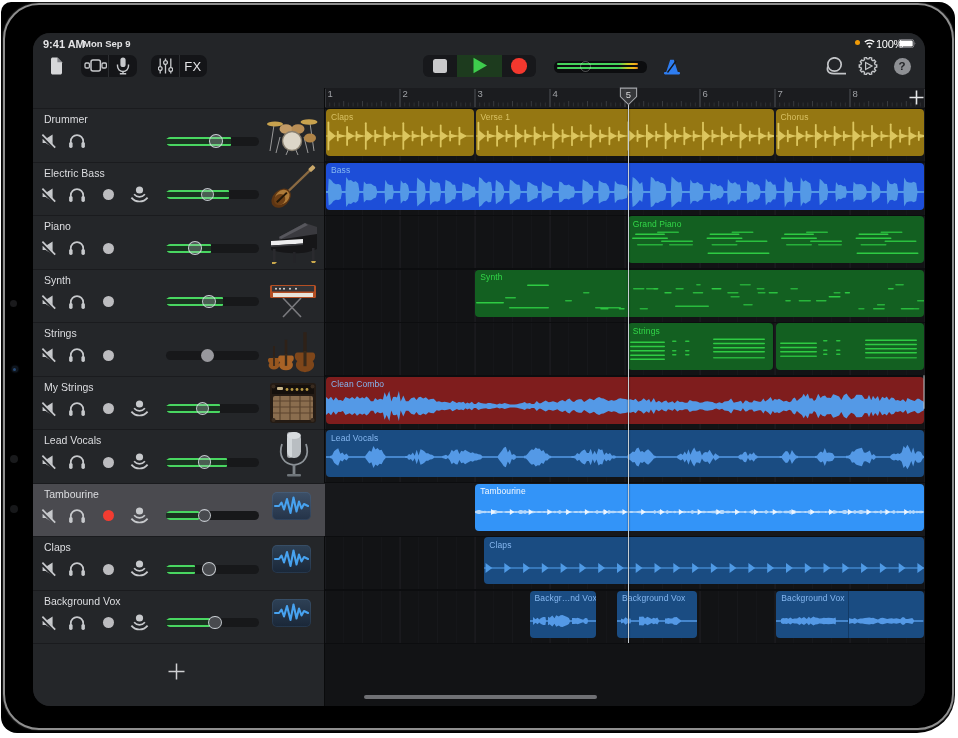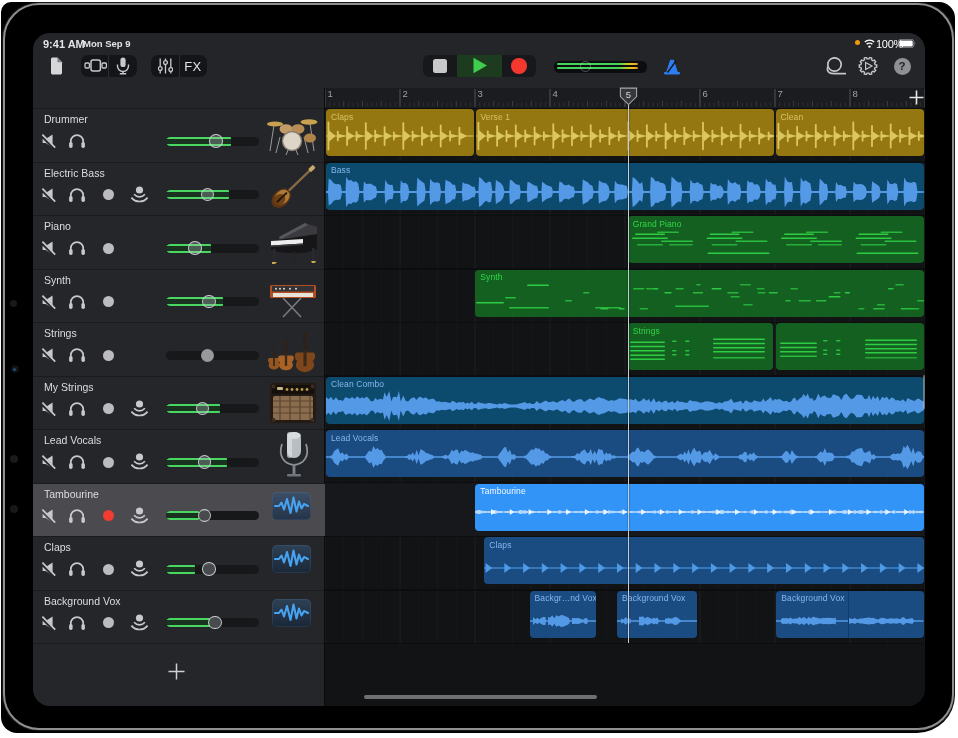--- a/index.html
+++ b/index.html
@@ -758,23 +758,23 @@
           <polygon points="105.7,24.9 112.1,26.4 112.1,27.6 105.7,29.1" fill="#dcc65f"></polygon>
           <rect x="113.8" y="14.4" width="1.8" height="25.2" rx="0.9" fill="#dcc65f"></rect>
           <polygon points="115.0,21.7 121.4,26.4 121.4,27.6 115.0,32.3" fill="#dcc65f"></polygon>
           <rect x="123.2" y="20.3" width="1.8" height="13.4" rx="0.9" fill="#dcc65f"></rect>
           <polygon points="124.4,24.2 130.8,26.4 130.8,27.6 124.4,29.8" fill="#dcc65f"></polygon>
           <rect x="132.5" y="17.7" width="1.8" height="18.6" rx="0.9" fill="#dcc65f"></rect>
           <polygon points="133.7,23.1 140.1,26.4 140.1,27.6 133.7,30.9" fill="#dcc65f"></polygon>
           <rect x="141.9" y="21.9" width="1.8" height="10.1" rx="0.9" fill="#dcc65f"></rect>
           <polygon points="143.1,24.9 149.5,26.4 149.5,27.6 143.1,29.1" fill="#dcc65f"></polygon>
         </svg>
-        <div class="lbl" style="left:5px;top:2.5px;color:#d8c163">Clean</div>
-      </div>
-<div class="abs" style="left:293.0px;top:129.5px;width:598.0px;height:47.0px;background:#0c4a6e;border-radius:4px;overflow:hidden">
+        <div class="lbl" style="left:5px;top:2.5px;color:#d8c163">Chorus</div>
+      </div>
+<div class="abs" style="left:293.0px;top:129.5px;width:598.0px;height:47.0px;background:#1d4ed8;border-radius:4px;overflow:hidden">
         <svg width="598.0" height="47.0" viewBox="0 0 598.0 47.0" style="position:absolute;left:0;top:0">
           <path d="M0,28.1 L2.0,28.1 L2.7,15.6 L5.1,17.1 L7.5,19.9 L9.9,21.2 L12.3,21.1 L14.7,22.0 L15.9,28.1 L19.5,28.1 L20.2,13.9 L22.6,17.5 L25.0,17.1 L27.4,19.0 L29.8,18.2 L32.2,20.6 L33.4,28.1 L37.2,28.1 L37.9,18.4 L40.3,21.1 L42.7,20.8 L45.1,20.7 L47.5,22.6 L49.9,23.6 L51.1,28.1 L58.6,28.1 L59.3,16.7 L61.7,21.0 L64.1,21.9 L66.5,21.7 L67.7,28.1 L74.1,28.1 L74.8,17.3 L77.2,20.3 L79.6,19.8 L82.0,22.3 L83.2,28.1 L90.6,28.1 L91.3,14.4 L93.7,16.9 L96.1,18.7 L98.5,20.6 L99.7,28.1 L103.5,28.1 L104.2,15.8 L106.6,18.8 L109.0,19.7 L111.4,19.2 L113.8,20.6 L115.0,28.1 L118.8,28.1 L119.5,16.7 L121.9,17.9 L124.3,19.1 L126.7,21.7 L129.1,21.7 L130.3,28.1 L135.9,28.1 L136.6,19.0 L139.0,20.8 L141.4,20.8 L143.8,22.1 L146.2,23.8 L148.6,23.7 L149.8,28.1 L152.4,28.1 L153.1,14.0 L155.5,15.4 L157.9,18.5 L160.3,20.2 L162.7,18.4 L165.1,19.2 L166.3,28.1 L169.2,28.1 L169.9,16.8 L172.3,18.8 L174.7,20.1 L177.1,23.0 L178.3,28.1 L183.2,28.1 L183.9,16.4 L186.3,17.7 L188.7,20.2 L191.1,21.7 L193.5,21.8 L194.7,28.1 L200.8,28.1 L201.5,18.7 L203.9,19.4 L206.3,21.2 L208.7,22.5 L211.1,23.1 L212.3,28.1 L215.4,28.1 L216.1,18.5 L218.5,20.4 L220.9,22.2 L223.3,22.9 L225.7,24.0 L226.9,28.1 L232.6,28.1 L233.3,18.5 L235.7,19.3 L238.1,22.1 L240.5,22.2 L242.9,21.6 L245.3,23.2 L247.7,23.8 L248.9,28.1 L256.1,28.1 L256.8,16.3 L259.2,17.9 L261.6,18.9 L264.0,21.7 L266.4,22.8 L267.6,28.1 L272.2,28.1 L272.9,17.2 L275.3,18.9 L277.7,20.1 L280.1,20.2 L282.5,23.3 L283.7,28.1 L288.2,28.1 L288.9,17.8 L291.3,20.7 L293.7,21.5 L296.1,21.4 L298.5,22.2 L300.9,23.1 L302.1,28.1 L305.9,28.1 L306.6,14.0 L309.0,15.6 L311.4,18.0 L313.8,20.9 L316.2,19.1 L317.4,28.1 L324.1,28.1 L324.8,13.7 L327.2,15.0 L329.6,18.6 L332.0,18.1 L334.4,19.8 L336.8,19.9 L339.2,21.7 L340.4,28.1 L344.8,28.1 L345.5,13.6 L347.9,15.6 L350.3,18.1 L352.7,19.4 L355.1,18.9 L356.3,28.1 L363.7,28.1 L364.4,16.4 L366.8,20.0 L369.2,20.2 L371.6,18.9 L374.0,20.9 L376.4,21.8 L377.6,28.1 L383.9,28.1 L384.6,19.6 L387.0,21.4 L389.4,21.1 L391.8,23.3 L394.2,22.2 L396.6,24.5 L397.8,28.1 L401.2,28.1 L401.9,16.1 L404.3,19.5 L406.7,20.6 L409.1,19.0 L411.5,21.6 L413.9,21.5 L415.1,28.1 L420.7,28.1 L421.4,17.3 L423.8,19.4 L426.2,18.9 L428.6,21.8 L431.0,21.1 L433.4,23.0 L434.6,28.1 L439.1,28.1 L439.8,15.6 L442.2,19.1 L444.6,18.6 L447.0,21.7 L449.4,21.6 L450.6,28.1 L458.1,28.1 L458.8,13.5 L461.2,18.3 L463.6,19.5 L466.0,18.9 L467.2,28.1 L474.1,28.1 L474.8,14.3 L477.2,18.7 L479.6,17.2 L482.0,18.9 L484.4,20.4 L485.6,28.1 L493.0,28.1 L493.7,15.7 L496.1,17.7 L498.5,20.8 L500.9,21.1 L502.1,28.1 L509.3,28.1 L510.0,19.1 L512.4,22.2 L514.8,21.8 L517.2,23.2 L519.6,23.2 L520.8,28.1 L526.9,28.1 L527.6,18.7 L530.0,21.3 L532.4,21.3 L534.8,20.9 L537.2,21.8 L539.6,24.0 L540.8,28.1 L545.4,28.1 L546.1,18.2 L548.5,19.9 L550.9,21.5 L553.3,23.4 L554.5,28.1 L560.7,28.1 L561.4,16.4 L563.8,20.7 L566.2,21.3 L568.6,19.9 L571.0,20.9 L572.2,28.1 L577.5,28.1 L578.2,14.6 L580.6,18.7 L583.0,19.6 L585.4,19.7 L587.8,18.7 L590.2,20.0 L591.4,28.1 L598.0,28.2 L598.0,29.8 L591.4,29.9 L590.2,38.0 L587.8,39.3 L585.4,38.3 L583.0,38.4 L580.6,39.3 L578.2,43.4 L577.5,29.9 L572.2,29.9 L571.0,37.1 L568.6,38.1 L566.2,36.7 L563.8,37.3 L561.4,41.6 L560.7,29.9 L554.5,29.9 L553.3,34.6 L550.9,36.5 L548.5,38.1 L546.1,39.8 L545.4,29.9 L540.8,29.9 L539.6,34.0 L537.2,36.2 L534.8,37.1 L532.4,36.7 L530.0,36.7 L527.6,39.3 L526.9,29.9 L520.8,29.9 L519.6,34.8 L517.2,34.8 L514.8,36.2 L512.4,35.8 L510.0,38.9 L509.3,29.9 L502.1,29.9 L500.9,36.9 L498.5,37.2 L496.1,40.3 L493.7,42.3 L493.0,29.9 L485.6,29.9 L484.4,37.6 L482.0,39.1 L479.6,40.8 L477.2,39.3 L474.8,43.7 L474.1,29.9 L467.2,29.9 L466.0,39.1 L463.6,38.5 L461.2,39.7 L458.8,44.5 L458.1,29.9 L450.6,29.9 L449.4,36.4 L447.0,36.3 L444.6,39.4 L442.2,38.9 L439.8,42.4 L439.1,29.9 L434.6,29.9 L433.4,35.0 L431.0,36.9 L428.6,36.2 L426.2,39.1 L423.8,38.6 L421.4,40.7 L420.7,29.9 L415.1,29.9 L413.9,36.5 L411.5,36.4 L409.1,39.0 L406.7,37.4 L404.3,38.5 L401.9,41.9 L401.2,29.9 L397.8,29.9 L396.6,33.5 L394.2,35.8 L391.8,34.7 L389.4,36.9 L387.0,36.6 L384.6,38.4 L383.9,29.9 L377.6,29.9 L376.4,36.2 L374.0,37.1 L371.6,39.1 L369.2,37.8 L366.8,38.0 L364.4,41.6 L363.7,29.9 L356.3,29.9 L355.1,39.1 L352.7,38.6 L350.3,39.9 L347.9,42.4 L345.5,44.4 L344.8,29.9 L340.4,29.9 L339.2,36.3 L336.8,38.1 L334.4,38.2 L332.0,39.9 L329.6,39.4 L327.2,43.0 L324.8,44.3 L324.1,29.9 L317.4,29.9 L316.2,38.9 L313.8,37.1 L311.4,40.0 L309.0,42.4 L306.6,44.0 L305.9,29.9 L302.1,29.9 L300.9,34.9 L298.5,35.8 L296.1,36.6 L293.7,36.5 L291.3,37.3 L288.9,40.2 L288.2,29.9 L283.7,29.9 L282.5,34.7 L280.1,37.8 L277.7,37.9 L275.3,39.1 L272.9,40.8 L272.2,29.9 L267.6,29.9 L266.4,35.2 L264.0,36.3 L261.6,39.1 L259.2,40.1 L256.8,41.7 L256.1,29.9 L248.9,29.9 L247.7,34.2 L245.3,34.8 L242.9,36.4 L240.5,35.8 L238.1,35.9 L235.7,38.7 L233.3,39.5 L232.6,29.9 L226.9,29.9 L225.7,34.0 L223.3,35.1 L220.9,35.8 L218.5,37.6 L216.1,39.5 L215.4,29.9 L212.3,29.9 L211.1,34.9 L208.7,35.5 L206.3,36.8 L203.9,38.6 L201.5,39.3 L200.8,29.9 L194.7,29.9 L193.5,36.2 L191.1,36.3 L188.7,37.8 L186.3,40.3 L183.9,41.6 L183.2,29.9 L178.3,29.9 L177.1,35.0 L174.7,37.9 L172.3,39.2 L169.9,41.2 L169.2,29.9 L166.3,29.9 L165.1,38.8 L162.7,39.6 L160.3,37.8 L157.9,39.5 L155.5,42.6 L153.1,44.0 L152.4,29.9 L149.8,29.9 L148.6,34.3 L146.2,34.2 L143.8,35.9 L141.4,37.2 L139.0,37.2 L136.6,39.0 L135.9,29.9 L130.3,29.9 L129.1,36.3 L126.7,36.3 L124.3,38.9 L121.9,40.1 L119.5,41.3 L118.8,29.9 L115.0,29.9 L113.8,37.4 L111.4,38.8 L109.0,38.3 L106.6,39.2 L104.2,42.2 L103.5,29.9 L99.7,29.9 L98.5,37.4 L96.1,39.3 L93.7,41.1 L91.3,43.6 L90.6,29.9 L83.2,29.9 L82.0,35.7 L79.6,38.2 L77.2,37.7 L74.8,40.7 L74.1,29.9 L67.7,29.9 L66.5,36.3 L64.1,36.1 L61.7,37.0 L59.3,41.3 L58.6,29.9 L51.1,29.9 L49.9,34.4 L47.5,35.4 L45.1,37.3 L42.7,37.2 L40.3,36.9 L37.9,39.6 L37.2,29.9 L33.4,29.9 L32.2,37.4 L29.8,39.8 L27.4,39.0 L25.0,40.9 L22.6,40.5 L20.2,44.1 L19.5,29.9 L15.9,29.9 L14.7,36.0 L12.3,36.9 L9.9,36.8 L7.5,38.1 L5.1,40.9 L2.7,42.4 L2.0,29.9 L0,29.9 Z" fill="#5499e6"></path>
         </svg>
         <div class="lbl" style="left:5px;top:2.5px;color:#85b7f0">Bass</div>
       </div>
 <div class="abs" style="left:594.7px;top:183.0px;width:296.3px;height:47.0px;background:#136021;border-radius:4px;overflow:hidden">
         <svg width="296.3" height="47.0" viewBox="0 0 296.3 47.0" style="position:absolute;left:0;top:0">
           <rect x="7.0" y="17.5" width="30" height="1.5" rx="0.8" fill="#2ecb43"></rect>
           <rect x="29.0" y="15.5" width="22" height="1.5" rx="0.8" fill="#2ecb43" fill-opacity="0.8"></rect>
           <rect x="4.0" y="21.5" width="36" height="1.5" rx="0.8" fill="#2ecb43"></rect>
@@ -881,21 +881,21 @@
           <rect x="60" y="26.5" width="4.5" height="1.5" rx="0.8" fill="#2ecb43" fill-opacity="0.9"></rect>
           <rect x="47" y="30.5" width="4.5" height="1.5" rx="0.8" fill="#2ecb43" fill-opacity="0.9"></rect>
           <rect x="60" y="30.5" width="4.5" height="1.5" rx="0.8" fill="#2ecb43" fill-opacity="0.9"></rect>
           <rect x="89" y="16.5" width="52" height="1.5" rx="0.8" fill="#2ecb43"></rect>
           <rect x="89" y="20.7" width="52" height="1.5" rx="0.8" fill="#2ecb43"></rect>
           <rect x="89" y="24.9" width="52" height="1.5" rx="0.8" fill="#2ecb43"></rect>
           <rect x="89" y="29.1" width="52" height="1.5" rx="0.8" fill="#2ecb43"></rect>
           <rect x="89" y="34" width="52" height="1.5" rx="0.8" fill="#2ecb43" fill-opacity="0.7"></rect>
         </svg>
       </div>
-<div class="abs" style="left:293.0px;top:343.5px;width:598.0px;height:47.0px;background:#0c4a6e;border-radius:4px;overflow:hidden">
+<div class="abs" style="left:293.0px;top:343.5px;width:598.0px;height:47.0px;background:#7f1d1d;border-radius:4px;overflow:hidden">
         <svg width="598.0" height="47.0" viewBox="0 0 598.0 47.0" style="position:absolute;left:0;top:0">
           <path d="M0,25.5 L0.0,20.1 L2.6,22.2 L5.0,19.7 L7.4,23.5 L9.9,20.2 L12.4,23.2 L14.5,23.1 L16.9,23.9 L19.5,20.1 L21.7,21.1 L23.7,21.8 L26.1,19.9 L28.8,21.9 L31.0,19.3 L33.9,21.6 L36.3,20.2 L38.3,21.4 L40.5,19.6 L42.4,21.1 L44.9,24.2 L47.3,24.2 L49.2,21.1 L51.4,22.9 L54.1,21.7 L56.9,22.6 L58.6,15.3 L60.7,19.9 L63.3,13.9 L65.3,24.4 L67.1,19.9 L69.1,19.8 L71.0,20.5 L72.9,14.1 L74.7,24.5 L77.3,18.5 L79.9,24.3 L82.4,24.2 L85.2,21.2 L88.2,20.3 L90.5,22.9 L92.6,20.3 L94.5,19.8 L97.2,21.5 L99.9,20.3 L102.6,22.8 L104.9,22.0 L107.7,21.7 L110.6,24.8 L113.0,24.3 L115.9,25.3 L118.6,24.8 L121.2,25.2 L124.1,26.1 L126.5,23.8 L129.0,24.9 L130.8,26.0 L132.9,24.9 L135.3,25.6 L137.4,24.8 L139.5,26.7 L141.3,25.6 L143.3,26.6 L145.9,24.7 L148.0,27.1 L150.0,27.0 L152.4,25.0 L154.8,25.9 L157.6,26.5 L160.1,26.7 L162.0,26.0 L164.3,26.1 L166.1,26.5 L168.0,26.7 L171.0,27.6 L173.5,26.4 L175.9,27.0 L178.7,26.1 L181.2,26.8 L184.1,27.5 L186.7,27.6 L188.5,27.6 L191.0,27.3 L193.6,26.5 L196.2,26.0 L198.7,24.9 L200.9,26.6 L203.8,25.9 L205.7,26.9 L208.2,26.9 L210.8,24.0 L213.1,26.2 L214.9,26.3 L216.9,25.1 L219.7,23.6 L222.7,25.2 L224.4,24.9 L227.0,24.2 L229.4,24.9 L231.3,25.7 L233.8,23.9 L236.4,23.0 L239.2,24.6 L241.3,22.5 L243.5,21.6 L246.1,24.2 L248.0,24.9 L250.5,23.1 L253.0,22.2 L255.6,22.2 L258.1,25.0 L260.5,23.4 L263.5,21.6 L265.3,21.9 L267.9,23.3 L270.7,20.9 L273.1,19.9 L275.5,21.2 L277.6,21.6 L280.5,22.9 L282.5,24.0 L285.5,22.9 L287.9,23.7 L290.4,23.1 L292.3,21.7 L294.3,21.3 L297.0,21.7 L299.2,21.9 L302.1,22.8 L304.5,22.3 L307.3,23.2 L309.6,21.7 L312.2,24.7 L315.1,23.8 L317.7,21.2 L320.5,23.7 L323.1,21.9 L324.9,25.4 L327.8,20.9 L330.0,25.4 L332.9,23.8 L335.8,25.8 L337.8,24.3 L340.2,23.5 L342.1,25.8 L344.7,25.1 L346.5,24.2 L348.6,26.2 L351.4,23.6 L353.7,25.0 L356.2,24.8 L359.0,25.7 L361.4,25.7 L363.8,22.9 L366.8,24.3 L369.2,24.3 L371.0,24.6 L373.9,25.8 L376.4,25.6 L378.9,24.6 L381.4,24.2 L384.3,24.8 L386.6,25.1 L388.4,26.0 L390.3,26.5 L393.3,25.3 L396.1,26.2 L398.4,24.5 L400.5,24.2 L402.4,23.9 L405.1,21.4 L407.8,25.7 L409.5,25.2 L412.1,24.7 L414.9,23.7 L416.9,26.7 L419.3,23.6 L421.1,23.8 L423.2,25.2 L426.1,25.5 L427.9,23.2 L430.2,23.9 L433.1,24.7 L435.0,24.7 L437.4,21.4 L439.1,24.6 L442.1,22.4 L444.6,20.1 L446.8,24.1 L448.7,21.9 L451.2,22.7 L453.0,21.8 L454.8,22.8 L457.5,24.5 L460.4,23.7 L463.2,25.3 L465.1,24.5 L467.0,21.4 L468.8,20.5 L470.9,24.0 L473.5,21.7 L475.9,20.0 L477.7,16.7 L479.5,19.7 L481.8,16.6 L483.6,21.4 L486.2,21.2 L488.0,23.9 L489.8,22.5 L492.2,16.7 L494.6,21.1 L496.4,19.2 L499.0,18.6 L500.9,20.8 L503.1,20.8 L504.9,20.9 L507.1,17.2 L508.9,17.7 L510.7,18.4 L513.1,19.5 L515.3,23.0 L517.8,18.2 L520.5,16.5 L522.6,19.5 L525.2,22.2 L528.0,21.1 L530.4,17.8 L533.4,17.8 L535.9,18.1 L538.7,22.1 L541.3,21.8 L543.0,17.7 L545.2,23.2 L547.0,18.8 L549.2,21.9 L551.9,18.9 L553.7,24.1 L556.2,19.8 L558.7,21.3 L560.8,19.6 L563.1,22.9 L565.4,20.5 L567.6,21.1 L569.7,23.6 L571.7,23.0 L574.4,24.1 L577.0,22.3 L579.8,24.9 L581.5,21.1 L584.3,22.4 L587.0,23.4 L588.7,24.0 L591.2,21.7 L593.0,21.8 L595.5,23.5 L597.6,24.5 L598.0,26 L598.0,32 L597.6,33.5 L595.5,34.5 L593.0,36.2 L591.2,36.3 L588.7,34.0 L587.0,34.6 L584.3,35.6 L581.5,36.9 L579.8,33.1 L577.0,35.7 L574.4,33.9 L571.7,35.0 L569.7,34.4 L567.6,36.9 L565.4,37.5 L563.1,35.1 L560.8,38.4 L558.7,36.7 L556.2,38.2 L553.7,33.9 L551.9,39.1 L549.2,36.1 L547.0,39.2 L545.2,34.8 L543.0,40.3 L541.3,36.2 L538.7,35.9 L535.9,39.9 L533.4,40.2 L530.4,40.2 L528.0,36.9 L525.2,35.8 L522.6,38.5 L520.5,41.5 L517.8,39.8 L515.3,35.0 L513.1,38.5 L510.7,39.6 L508.9,40.3 L507.1,40.8 L504.9,37.1 L503.1,37.2 L500.9,37.2 L499.0,39.4 L496.4,38.8 L494.6,36.9 L492.2,41.3 L489.8,35.5 L488.0,34.1 L486.2,36.8 L483.6,36.6 L481.8,41.4 L479.5,38.3 L477.7,41.3 L475.9,38.0 L473.5,36.3 L470.9,34.0 L468.8,37.5 L467.0,36.6 L465.1,33.5 L463.2,32.7 L460.4,34.3 L457.5,33.5 L454.8,35.2 L453.0,36.2 L451.2,35.3 L448.7,36.1 L446.8,33.9 L444.6,37.9 L442.1,35.6 L439.1,33.4 L437.4,36.6 L435.0,33.3 L433.1,33.3 L430.2,34.1 L427.9,34.8 L426.1,32.5 L423.2,32.8 L421.1,34.2 L419.3,34.4 L416.9,31.3 L414.9,34.3 L412.1,33.3 L409.5,32.8 L407.8,32.3 L405.1,36.6 L402.4,34.1 L400.5,33.8 L398.4,33.5 L396.1,31.8 L393.3,32.7 L390.3,31.5 L388.4,32.0 L386.6,32.9 L384.3,33.2 L381.4,33.8 L378.9,33.4 L376.4,32.4 L373.9,32.2 L371.0,33.4 L369.2,33.7 L366.8,33.7 L363.8,35.1 L361.4,32.3 L359.0,32.3 L356.2,33.2 L353.7,33.0 L351.4,34.4 L348.6,31.8 L346.5,33.8 L344.7,32.9 L342.1,32.2 L340.2,34.5 L337.8,33.7 L335.8,32.2 L332.9,34.2 L330.0,32.6 L327.8,37.1 L324.9,32.6 L323.1,36.1 L320.5,34.3 L317.7,36.8 L315.1,34.2 L312.2,33.3 L309.6,36.3 L307.3,34.8 L304.5,35.7 L302.1,35.2 L299.2,36.1 L297.0,36.3 L294.3,36.7 L292.3,36.3 L290.4,34.9 L287.9,34.3 L285.5,35.1 L282.5,34.0 L280.5,35.1 L277.6,36.4 L275.5,36.8 L273.1,38.1 L270.7,37.1 L267.9,34.7 L265.3,36.1 L263.5,36.4 L260.5,34.6 L258.1,33.0 L255.6,35.8 L253.0,35.8 L250.5,34.9 L248.0,33.1 L246.1,33.8 L243.5,36.4 L241.3,35.5 L239.2,33.4 L236.4,35.0 L233.8,34.1 L231.3,32.3 L229.4,33.1 L227.0,33.8 L224.4,33.1 L222.7,32.8 L219.7,34.4 L216.9,32.9 L214.9,31.7 L213.1,31.8 L210.8,34.0 L208.2,31.1 L205.7,31.1 L203.8,32.1 L200.9,31.4 L198.7,33.1 L196.2,32.0 L193.6,31.5 L191.0,30.7 L188.5,30.4 L186.7,30.4 L184.1,30.5 L181.2,31.2 L178.7,31.9 L175.9,31.0 L173.5,31.6 L171.0,30.4 L168.0,31.3 L166.1,31.5 L164.3,31.9 L162.0,32.0 L160.1,31.3 L157.6,31.5 L154.8,32.1 L152.4,33.0 L150.0,31.0 L148.0,30.9 L145.9,33.3 L143.3,31.4 L141.3,32.4 L139.5,31.3 L137.4,33.2 L135.3,32.4 L132.9,33.1 L130.8,32.0 L129.0,33.1 L126.5,34.2 L124.1,31.9 L121.2,32.8 L118.6,33.2 L115.9,32.7 L113.0,33.7 L110.6,33.2 L107.7,36.3 L104.9,36.0 L102.6,35.2 L99.9,37.7 L97.2,36.5 L94.5,38.2 L92.6,37.7 L90.5,35.1 L88.2,37.7 L85.2,36.8 L82.4,33.8 L79.9,33.7 L77.3,39.5 L74.7,33.5 L72.9,43.9 L71.0,37.5 L69.1,38.2 L67.1,38.1 L65.3,33.6 L63.3,44.1 L60.7,38.1 L58.6,42.7 L56.9,35.4 L54.1,36.3 L51.4,35.1 L49.2,36.9 L47.3,33.8 L44.9,33.8 L42.4,36.9 L40.5,38.4 L38.3,36.6 L36.3,37.8 L33.9,36.4 L31.0,38.7 L28.8,36.1 L26.1,38.1 L23.7,36.2 L21.7,36.9 L19.5,37.9 L16.9,34.1 L14.5,34.9 L12.4,34.8 L9.9,37.8 L7.4,34.5 L5.0,38.3 L2.6,35.8 L0.0,37.9 L0,32.5 Z" fill="#5499e6"></path>
         </svg>
         <div class="lbl" style="left:5px;top:2.5px;color:#85b7f0">Clean Combo</div>
       </div>
 <div class="abs" style="left:293.0px;top:397.0px;width:598.0px;height:47.0px;background:#1a4c82;border-radius:4px;overflow:hidden">
         <svg width="598.0" height="47.0" viewBox="0 0 598.0 47.0" style="position:absolute;left:0;top:0">
           <path d="M0,26.2 L4.0,26.2 L4.0,25.9 L6.1,25.2 L8.1,21.2 L10.2,19.6 L12.2,18.2 L14.3,23.7 L16.4,22.5 L18.4,24.9 L20.5,23.6 L22.5,26.0 L22.5,26.2 L39.2,26.2 L39.2,26.0 L41.3,23.2 L43.3,20.4 L45.4,21.8 L47.4,16.0 L49.5,19.6 L51.5,17.9 L53.6,20.2 L55.6,19.8 L57.7,23.7 L59.7,26.1 L59.7,26.2 L79.2,26.2 L79.2,26.1 L81.1,26.1 L83.0,24.1 L84.9,24.9 L86.8,22.6 L88.7,25.7 L90.7,19.8 L92.6,25.4 L94.5,19.3 L96.4,20.0 L98.3,21.2 L100.2,23.3 L102.1,23.3 L104.1,24.5 L106.0,24.7 L107.9,26.0 L107.9,26.2 L116.2,26.2 L116.2,26.1 L118.1,25.5 L120.0,24.8 L121.9,26.0 L123.8,23.7 L125.7,19.7 L127.6,21.5 L129.6,19.7 L131.5,19.6 L133.4,24.0 L135.3,20.8 L137.2,21.4 L139.1,19.7 L141.0,20.9 L142.9,22.0 L144.8,22.9 L146.7,22.3 L148.7,23.6 L150.6,23.5 L152.5,24.2 L154.4,24.4 L156.3,26.0 L156.3,26.2 L171.8,26.2 L171.8,26.1 L173.8,23.3 L175.8,20.8 L177.8,17.8 L179.8,16.7 L181.8,22.4 L183.8,19.4 L185.8,25.0 L187.8,23.9 L189.8,25.6 L189.8,26.2 L198.0,26.2 L198.0,25.8 L200.0,25.6 L201.9,23.6 L203.8,21.1 L205.8,19.3 L207.7,20.1 L209.7,17.6 L211.6,18.8 L213.5,18.5 L215.5,21.3 L217.4,20.1 L219.4,23.4 L221.3,23.5 L223.2,25.4 L225.2,26.1 L225.2,26.2 L245.4,26.2 L245.4,26.1 L247.4,26.1 L249.3,25.4 L251.2,23.0 L253.2,24.3 L255.1,21.7 L257.0,20.2 L258.9,19.6 L260.9,23.1 L262.8,23.1 L264.7,18.7 L266.7,24.7 L268.6,20.8 L270.5,24.4 L272.5,18.6 L274.4,19.9 L276.3,19.6 L278.2,25.0 L280.2,22.5 L282.1,24.2 L284.0,23.1 L286.0,25.8 L287.9,25.3 L289.8,26.1 L289.8,26.2 L300.9,26.2 L300.9,26.1 L302.8,24.4 L304.7,23.6 L306.7,21.4 L308.6,22.0 L310.5,18.4 L312.5,17.4 L314.4,21.7 L316.3,21.1 L318.2,22.5 L320.2,20.5 L322.1,19.3 L324.0,21.1 L325.9,22.9 L327.9,25.4 L329.8,26.1 L329.8,26.2 L351.0,26.2 L351.0,26.1 L352.9,24.8 L354.9,23.5 L356.8,25.1 L358.7,21.6 L360.6,24.4 L362.5,19.3 L364.4,24.7 L366.3,20.6 L368.2,17.5 L370.2,21.4 L372.1,21.6 L374.0,20.6 L375.9,25.5 L377.8,22.7 L379.7,21.9 L381.6,22.4 L383.6,19.7 L385.5,23.0 L387.4,26.1 L389.3,23.2 L391.2,24.7 L393.1,25.9 L393.1,26.2 L412.3,26.2 L412.3,26.1 L414.2,24.6 L416.2,24.4 L418.1,21.9 L420.0,21.7 L421.9,25.9 L423.9,23.3 L425.8,24.6 L427.7,22.2 L429.6,25.0 L431.6,26.1 L431.6,26.2 L453.6,26.2 L453.6,26.1 L455.7,26.1 L457.7,23.2 L459.8,21.0 L461.8,21.4 L463.9,25.2 L465.9,20.1 L468.0,23.3 L470.0,25.5 L472.1,26.1 L472.1,26.2 L489.1,26.2 L489.1,26.1 L491.0,25.8 L493.0,23.0 L494.9,21.5 L496.9,22.8 L498.8,17.9 L500.8,22.9 L502.7,22.4 L504.6,22.7 L506.6,23.2 L508.5,26.1 L508.5,26.2 L520.1,26.2 L520.1,25.7 L522.1,25.8 L524.1,24.7 L526.0,21.3 L528.0,21.7 L530.0,19.6 L532.0,18.8 L533.9,18.3 L535.9,17.8 L537.9,22.6 L539.8,22.7 L541.8,21.8 L543.8,20.6 L545.8,25.5 L547.7,24.0 L549.7,26.1 L549.7,26.2 L564.1,26.2 L564.1,26.1 L566.0,24.3 L568.0,23.4 L569.9,24.3 L571.8,23.2 L573.7,24.1 L575.7,22.2 L577.6,16.0 L579.5,18.3 L581.4,14.8 L583.3,18.1 L585.3,22.9 L587.2,17.6 L589.1,24.1 L591.0,21.6 L592.9,21.3 L594.9,22.0 L596.8,25.5 L598.7,26.1 L598.7,26.2 L598.0,26.2 L598.0,27.8 L598.7,27.8 L598.7,27.9 L596.8,28.5 L594.9,32.0 L592.9,32.7 L591.0,32.4 L589.1,29.9 L587.2,36.4 L585.3,31.1 L583.3,35.9 L581.4,39.2 L579.5,35.7 L577.6,38.0 L575.7,31.8 L573.7,29.9 L571.8,30.8 L569.9,29.7 L568.0,30.6 L566.0,29.7 L564.1,27.9 L564.1,27.8 L549.7,27.8 L549.7,27.9 L547.7,30.0 L545.8,28.5 L543.8,33.4 L541.8,32.2 L539.8,31.3 L537.9,31.4 L535.9,36.2 L533.9,35.7 L532.0,35.2 L530.0,34.4 L528.0,32.3 L526.0,32.7 L524.1,29.3 L522.1,28.2 L520.1,28.3 L520.1,27.8 L508.5,27.8 L508.5,27.9 L506.6,30.8 L504.6,31.3 L502.7,31.6 L500.8,31.1 L498.8,36.1 L496.9,31.2 L494.9,32.5 L493.0,31.0 L491.0,28.2 L489.1,27.9 L489.1,27.8 L472.1,27.8 L472.1,27.9 L470.0,28.5 L468.0,30.7 L465.9,33.9 L463.9,28.8 L461.8,32.6 L459.8,33.0 L457.7,30.8 L455.7,27.9 L453.6,27.9 L453.6,27.8 L431.6,27.8 L431.6,27.9 L429.6,29.0 L427.7,31.8 L425.8,29.4 L423.9,30.7 L421.9,28.1 L420.0,32.3 L418.1,32.1 L416.2,29.6 L414.2,29.4 L412.3,27.9 L412.3,27.8 L393.1,27.8 L393.1,28.1 L391.2,29.3 L389.3,30.8 L387.4,27.9 L385.5,31.0 L383.6,34.3 L381.6,31.6 L379.7,32.1 L377.8,31.3 L375.9,28.5 L374.0,33.4 L372.1,32.4 L370.2,32.6 L368.2,36.5 L366.3,33.4 L364.4,29.3 L362.5,34.7 L360.6,29.6 L358.7,32.4 L356.8,28.9 L354.9,30.5 L352.9,29.2 L351.0,27.9 L351.0,27.8 L329.8,27.8 L329.8,27.9 L327.9,28.6 L325.9,31.1 L324.0,32.9 L322.1,34.7 L320.2,33.5 L318.2,31.5 L316.3,32.9 L314.4,32.3 L312.5,36.6 L310.5,35.6 L308.6,32.0 L306.7,32.6 L304.7,30.4 L302.8,29.6 L300.9,27.9 L300.9,27.8 L289.8,27.8 L289.8,27.9 L287.9,28.7 L286.0,28.2 L284.0,30.9 L282.1,29.8 L280.2,31.5 L278.2,29.0 L276.3,34.4 L274.4,34.1 L272.5,35.4 L270.5,29.6 L268.6,33.2 L266.7,29.3 L264.7,35.3 L262.8,30.9 L260.9,30.9 L258.9,34.4 L257.0,33.8 L255.1,32.3 L253.2,29.7 L251.2,31.0 L249.3,28.6 L247.4,27.9 L245.4,27.9 L245.4,27.8 L225.2,27.8 L225.2,27.9 L223.2,28.6 L221.3,30.5 L219.4,30.6 L217.4,33.9 L215.5,32.7 L213.5,35.5 L211.6,35.2 L209.7,36.4 L207.7,33.9 L205.8,34.7 L203.8,32.9 L201.9,30.4 L200.0,28.4 L198.0,28.2 L198.0,27.8 L189.8,27.8 L189.8,28.4 L187.8,30.1 L185.8,29.0 L183.8,34.6 L181.8,31.6 L179.8,37.3 L177.8,36.2 L175.8,33.2 L173.8,30.7 L171.8,27.9 L171.8,27.8 L156.3,27.8 L156.3,28.0 L154.4,29.6 L152.5,29.8 L150.6,30.5 L148.7,30.4 L146.7,31.7 L144.8,31.1 L142.9,32.0 L141.0,33.1 L139.1,34.3 L137.2,32.6 L135.3,33.2 L133.4,30.0 L131.5,34.4 L129.6,34.3 L127.6,32.5 L125.7,34.3 L123.8,30.3 L121.9,28.0 L120.0,29.2 L118.1,28.5 L116.2,27.9 L116.2,27.8 L107.9,27.8 L107.9,28.0 L106.0,29.3 L104.1,29.5 L102.1,30.7 L100.2,30.7 L98.3,32.8 L96.4,34.0 L94.5,34.7 L92.6,28.6 L90.7,34.2 L88.7,28.3 L86.8,31.4 L84.9,29.1 L83.0,29.9 L81.1,27.9 L79.2,27.9 L79.2,27.8 L59.7,27.8 L59.7,27.9 L57.7,30.3 L55.6,34.2 L53.6,33.8 L51.5,36.1 L49.5,34.4 L47.4,38.0 L45.4,32.2 L43.3,33.6 L41.3,30.8 L39.2,28.0 L39.2,27.8 L22.5,27.8 L22.5,28.0 L20.5,30.4 L18.4,29.1 L16.4,31.5 L14.3,30.3 L12.2,35.8 L10.2,34.4 L8.1,32.8 L6.1,28.8 L4.0,28.1 L4.0,27.8 L0,27.8 Z" fill="#5499e6"></path>
         </svg>
         <div class="lbl" style="left:5px;top:2.5px;color:#85b7f0">Lead Vocals</div>

